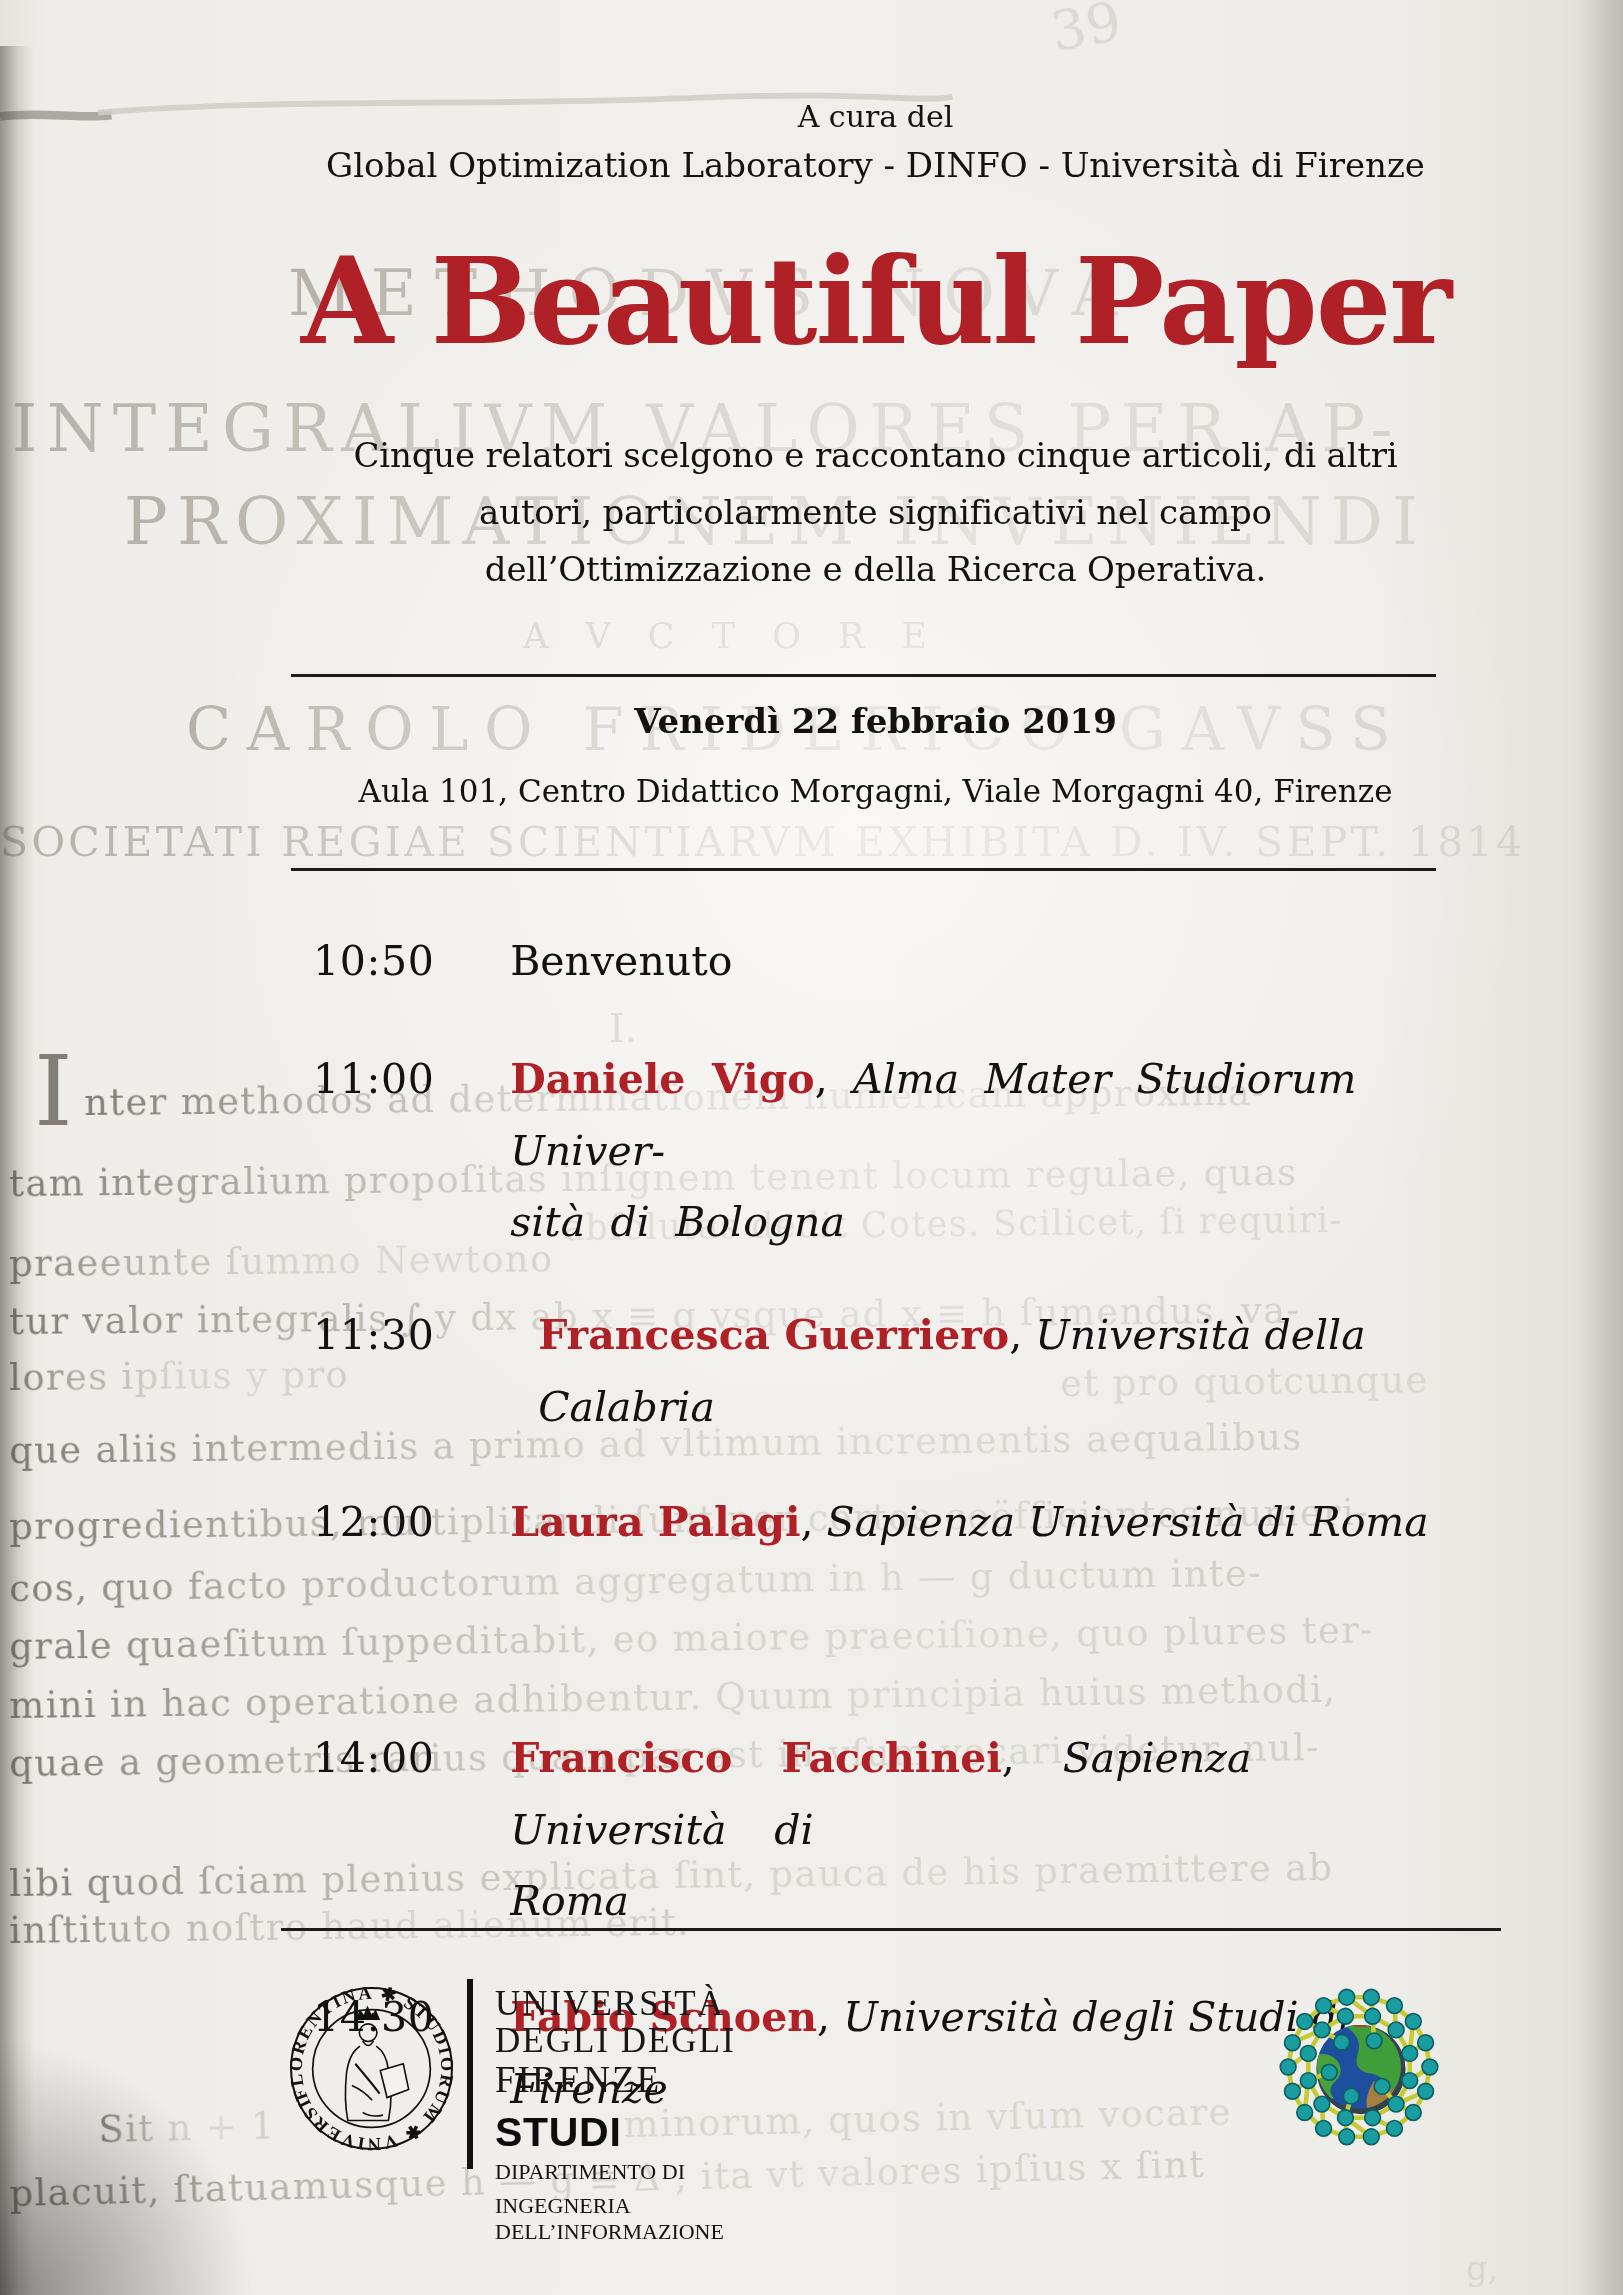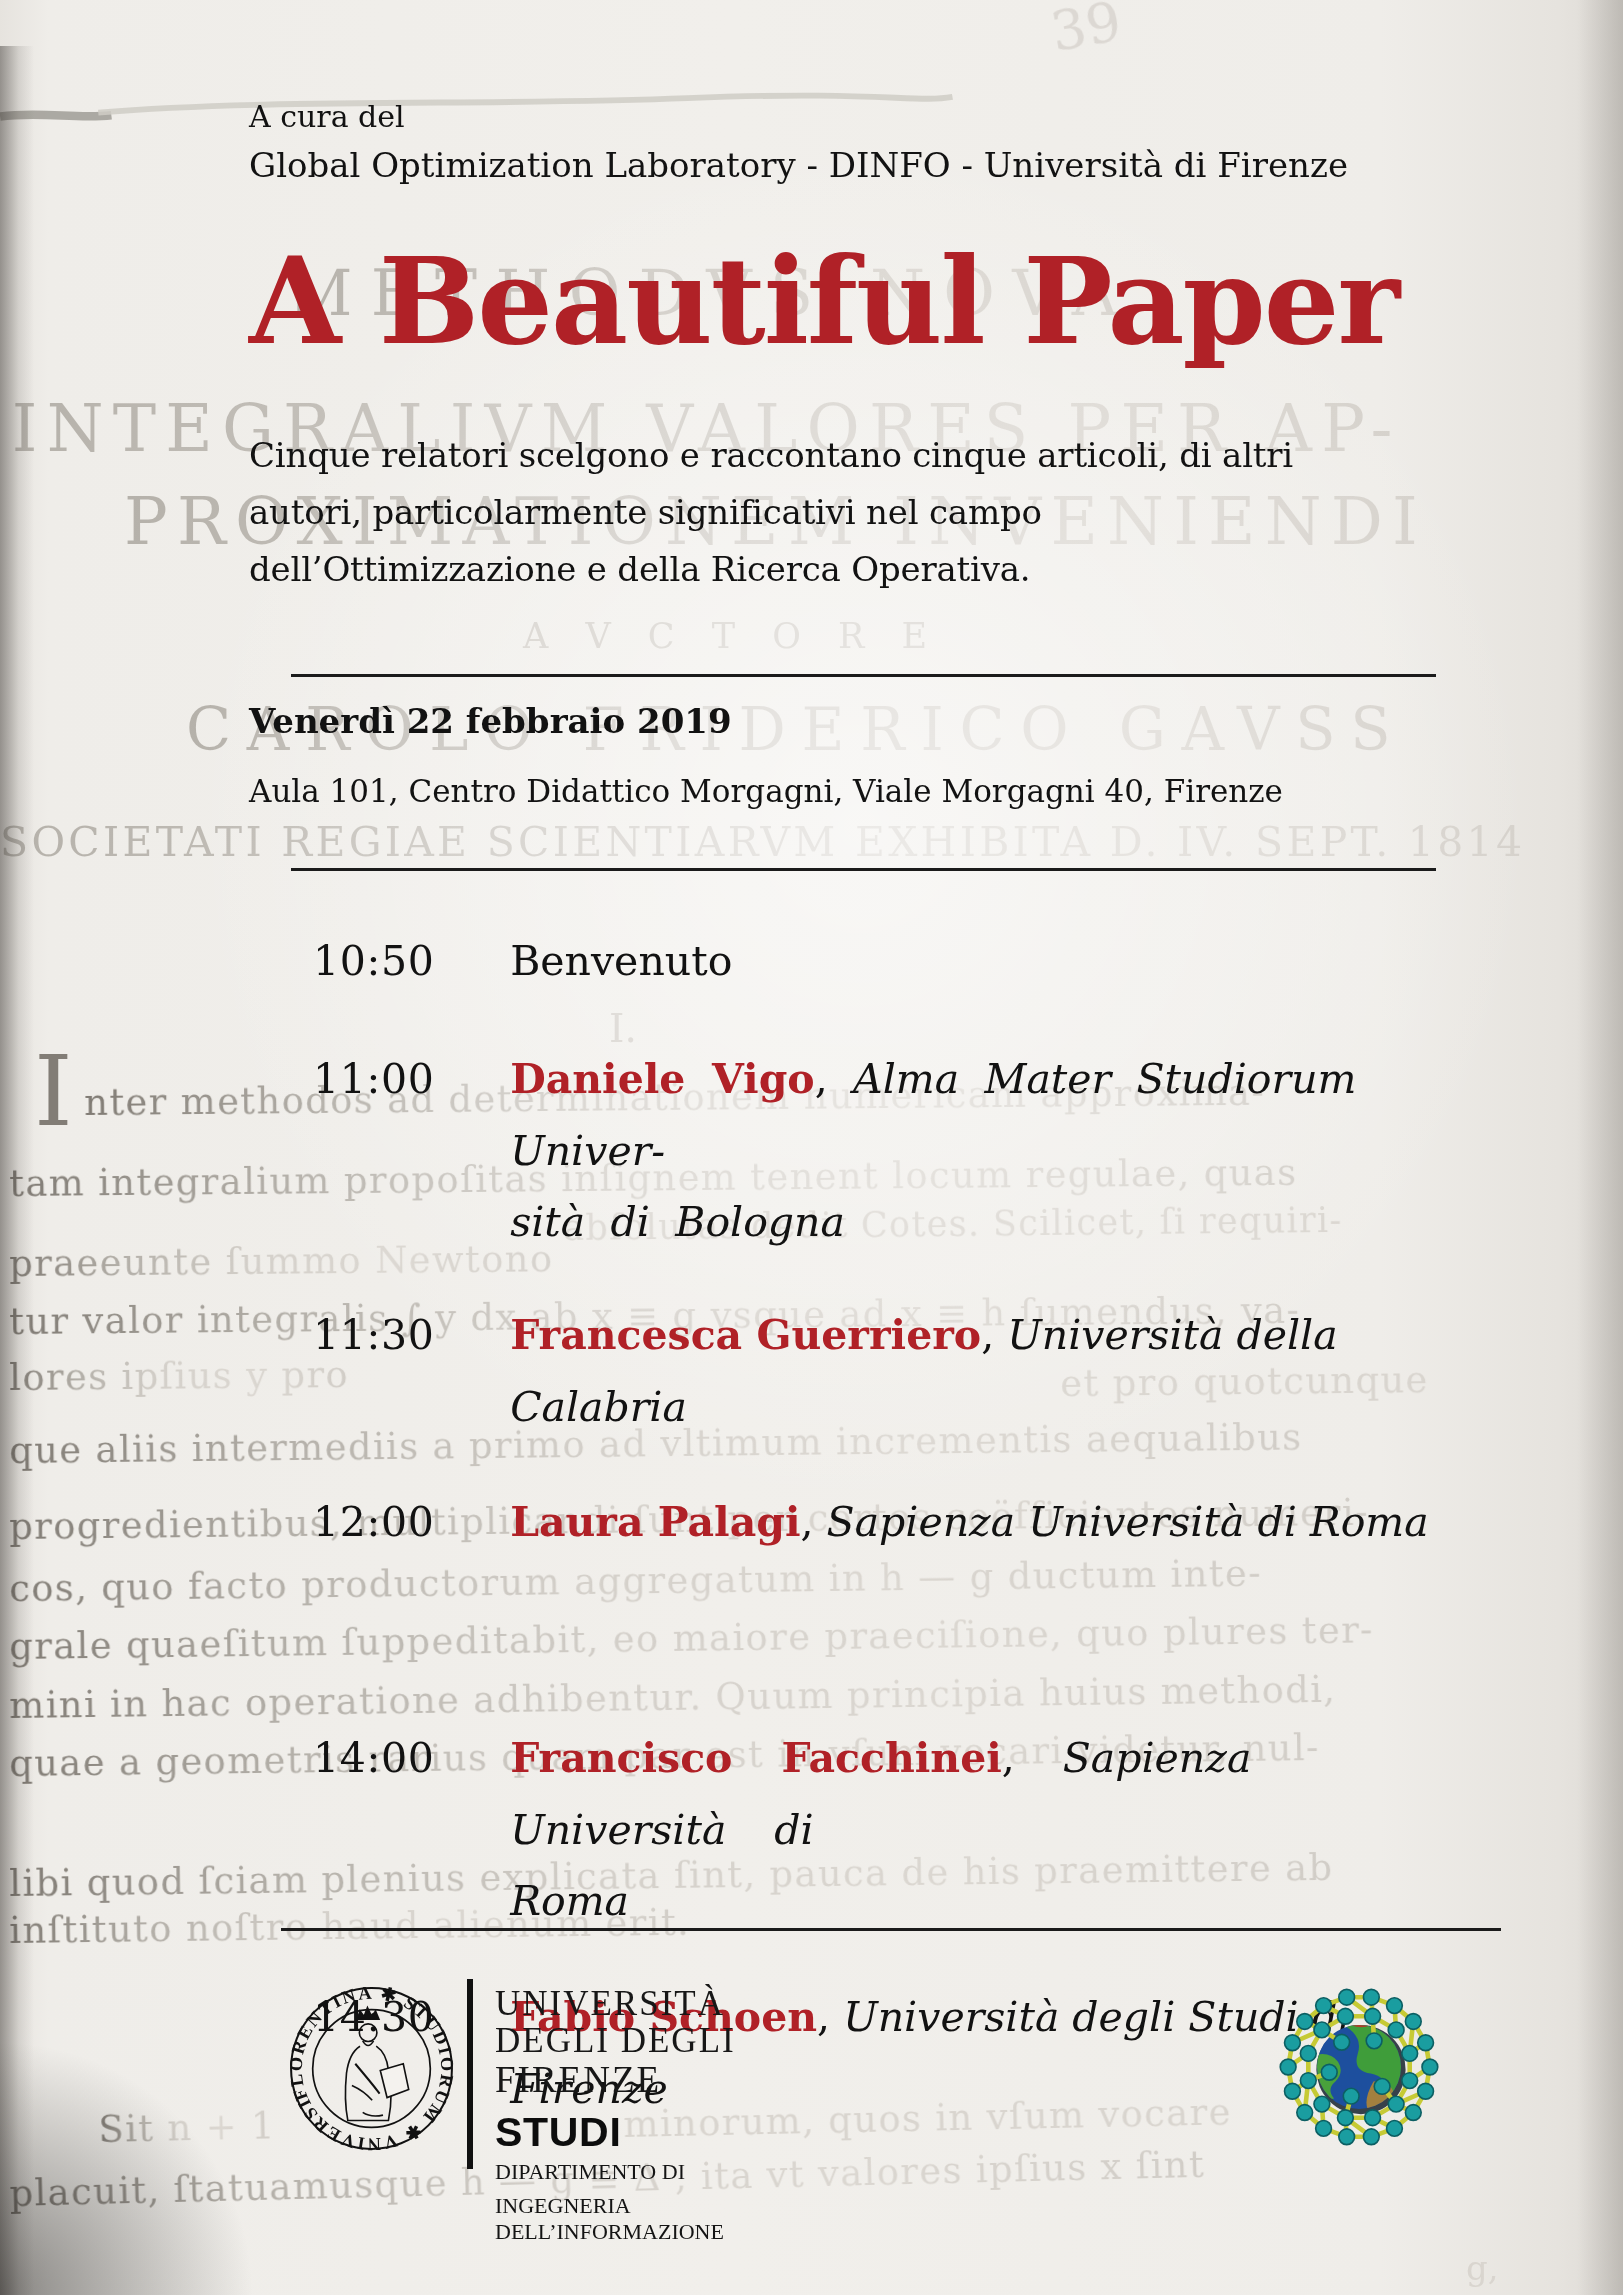--- a/index.html
+++ b/index.html
@@ -20,41 +20,41 @@
   .tone-light{color:#d3cfc9;}
   .tone-faint{color:#d9d5cf;}
   .tone-drop{color:#827d76;filter:blur(0.2px);}
   .tone-num{color:#dcd8d3;filter:blur(0.7px);}
   .squiggle{position:absolute;left:0;top:0;}
 
   .brighten{position:absolute;inset:0;pointer-events:none;
     background:radial-gradient(ellipse 58% 42% at 53% 36%, rgba(255,255,255,.55), rgba(255,255,255,0) 72%);}
 
   
-  .center-col{position:absolute;left:249px;width:1217px;}
+  .center-col{position:absolute;left:267px;width:1217px;text-align:center;}
   .acura{top:99px;font-size:30px;}
   .organizer{top:145px;font-size:34px;}
   .main-title{top:236px;font-size:119px;letter-spacing:-2px;color:#b02127;line-height:1.1;}
   .subtitle{top:427px;font-size:34px;line-height:1.68;letter-spacing:-0.2px;}
   .date-line{top:701px;font-size:34px;font-weight:bold;}
   .venue-line{top:773px;font-size:31px;}
   .rule{position:absolute;height:2.6px;background:#1b1b1b;}
   .rule-1{left:291px;width:1145px;top:674px;}
   .rule-2{left:291px;width:1145px;top:868px;}
   .rule-3{left:281px;width:1220px;top:1928px;}
 
   
   .schedule{position:absolute;left:313px;top:926px;width:1139px;}
   .srow{display:flex;align-items:flex-start;font-size:41px;line-height:1.74;}
   .stime{flex:0 0 121px;margin-right:27.5px;letter-spacing:0.7px;}
   .sbody{flex:1;margin-left:48px;}
   .sspeaker{color:#b02127;font-weight:bold;}
   .saff{font-style:italic;}
   .srow-2{margin-top:47px;}
-  .srow-3{margin-top:42px;}
+  .srow-3{margin-top:42px;gap:28px;}
   .srow-4{margin-top:44px;}
   .srow-5{margin-top:165px;}
   .srow-6{margin-top:45px;}
   .srow-2 .sbody{word-spacing:.30em;}
   .srow-5 .sbody{word-spacing:.85em;}
 
   
   .seal{position:absolute;left:287px;top:1984px;width:169px;height:169px;}
   .lockup-bar{position:absolute;left:467px;top:1979px;width:5.9px;height:190px;background:#111;}
   .uni-block{position:absolute;left:495px;top:1985px;}

